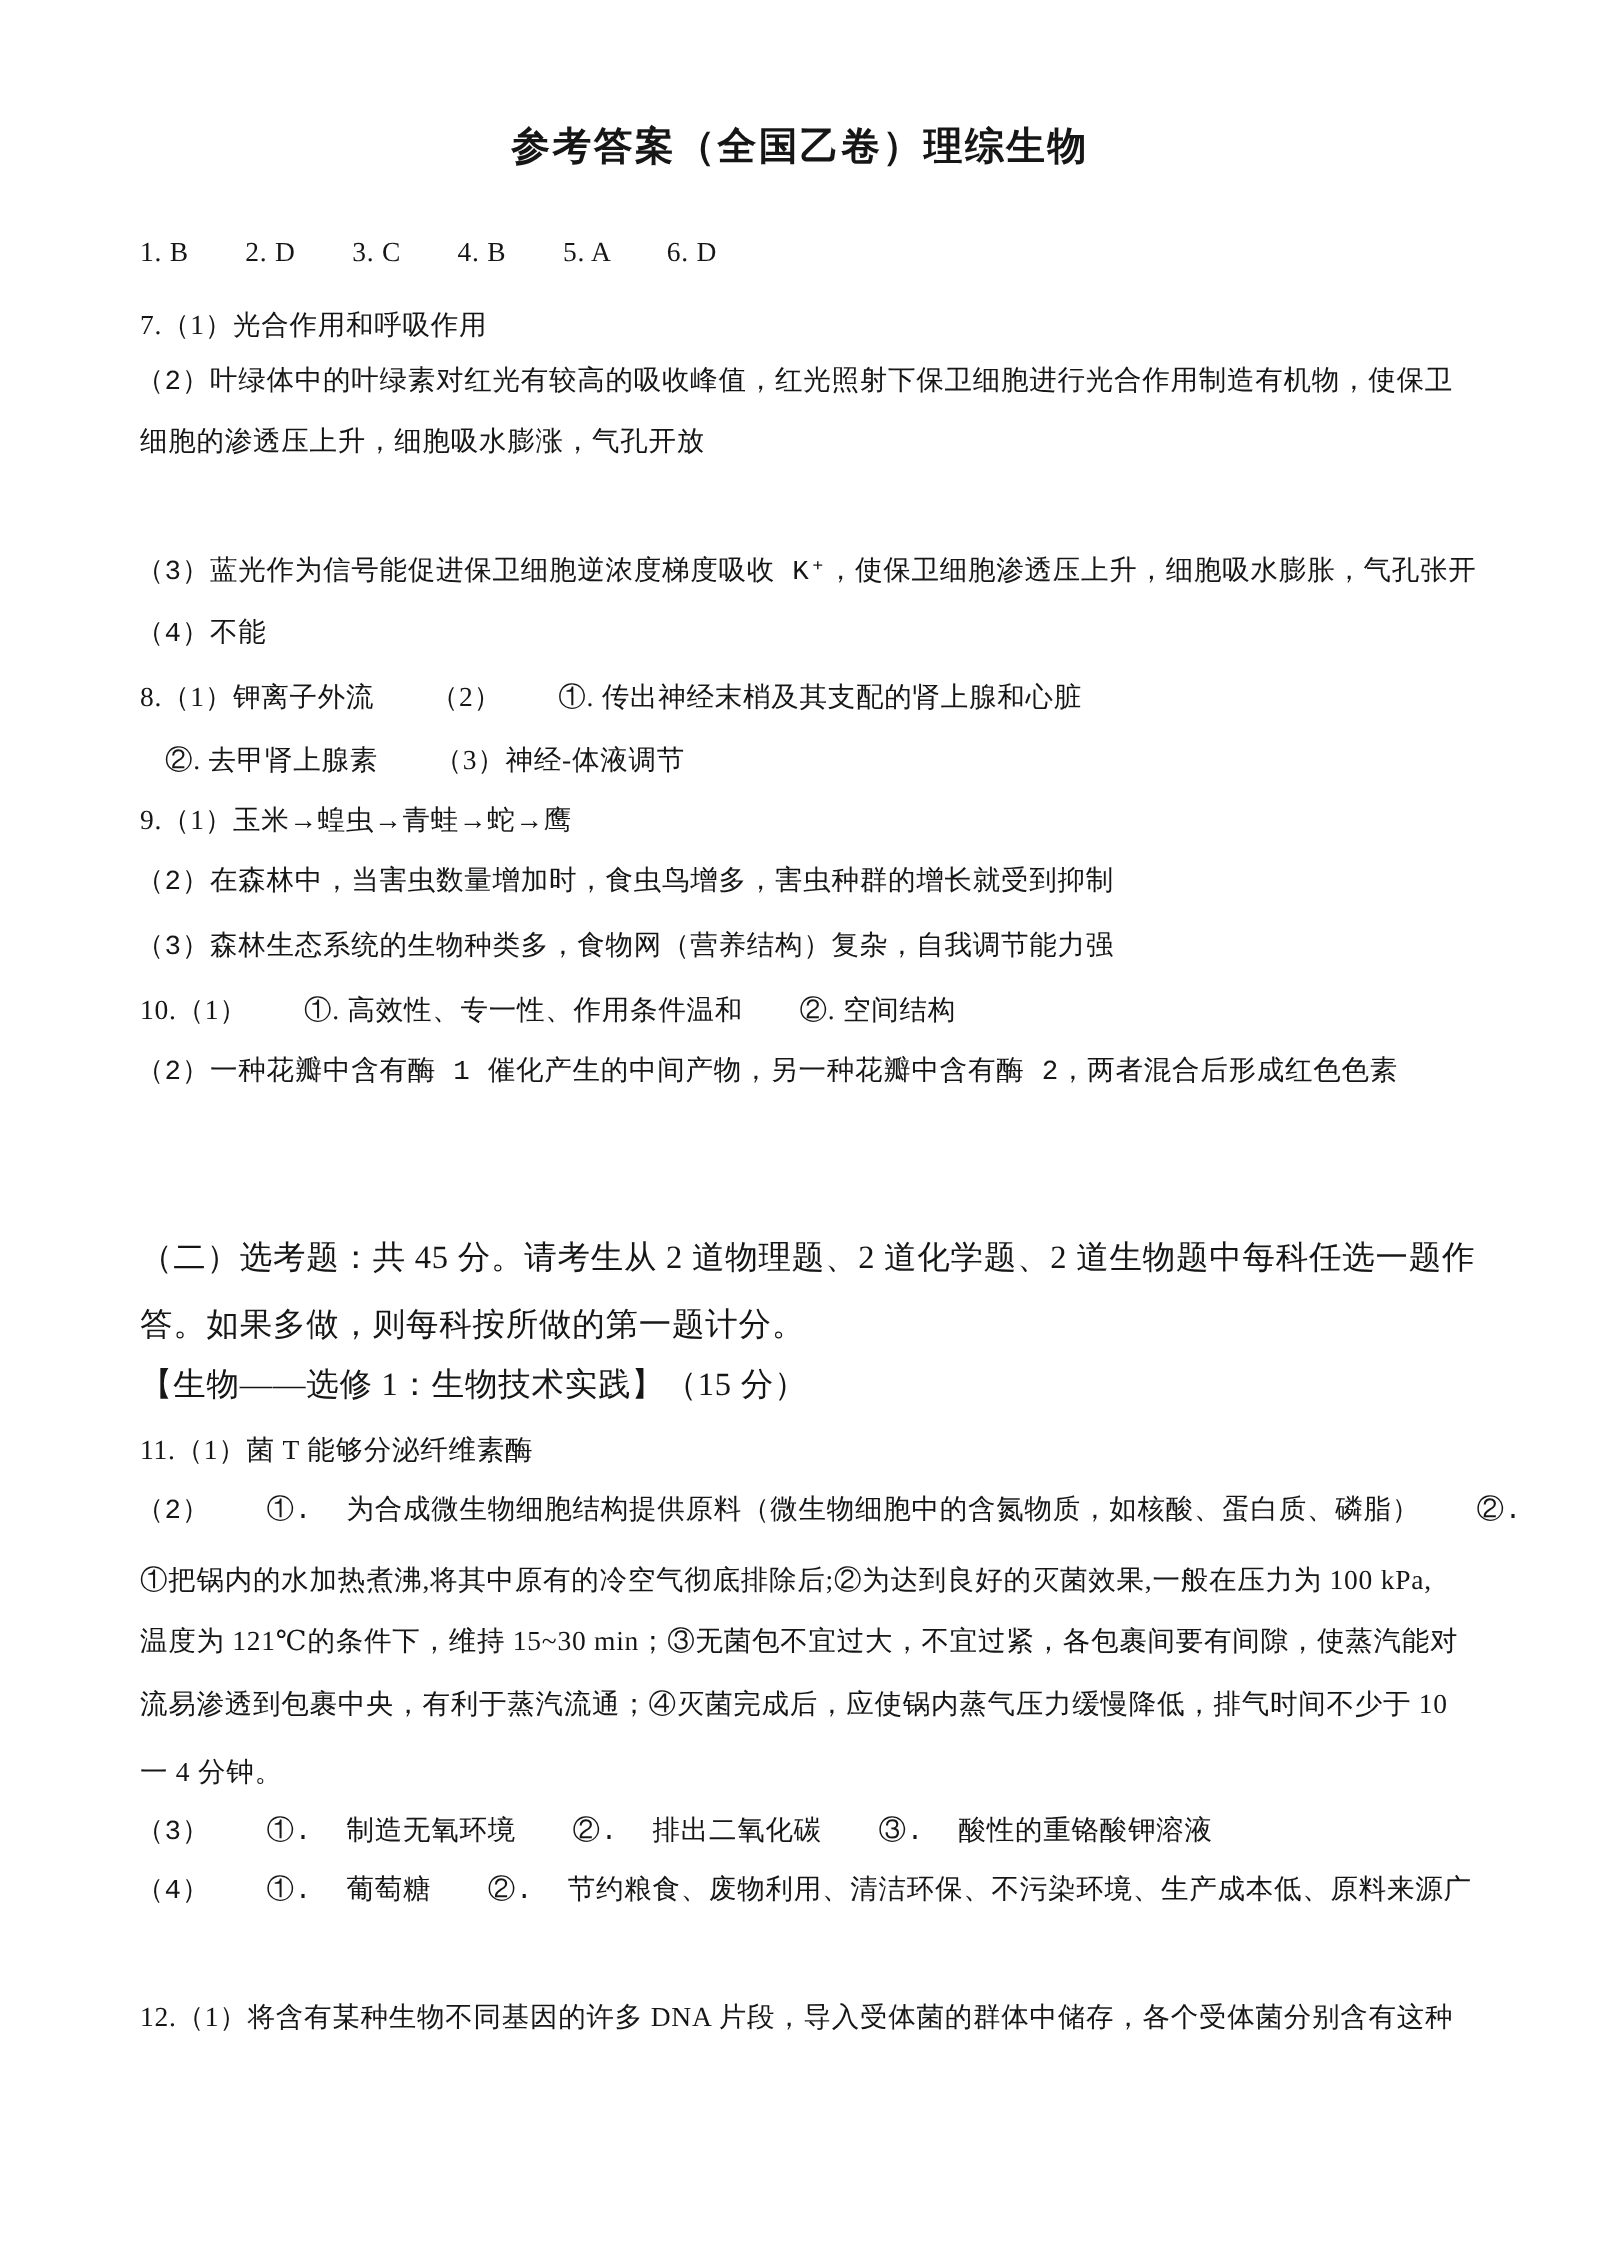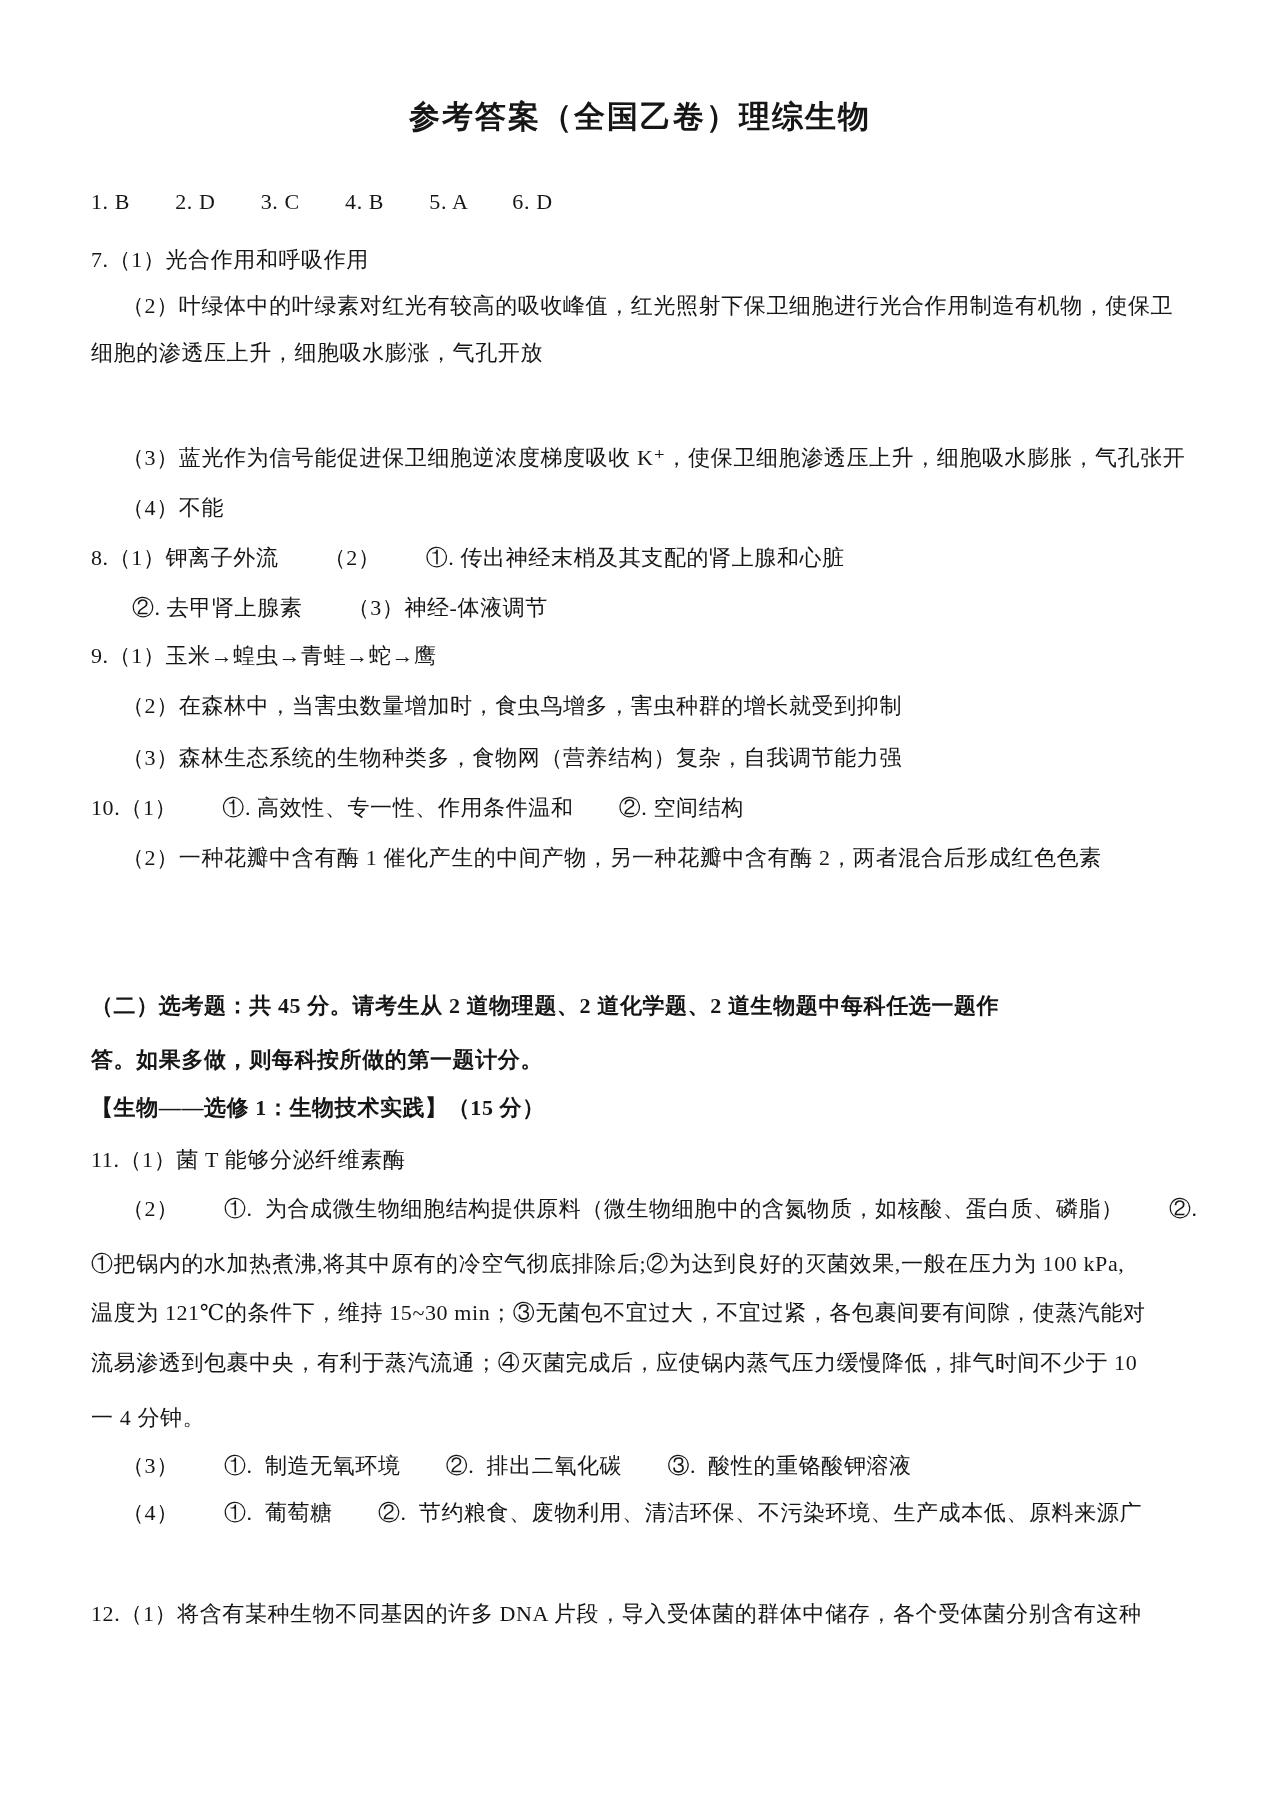--- a/index.html
+++ b/index.html
@@ -15,39 +15,39 @@
   }
   .page {
     position: relative;
     width: 1280px;
     height: 1810px;
     background: #ffffff;
     overflow: hidden;
   }
   .line {
     position: absolute;
-    left: 91px;
+    left: 112px;
     font-size: 22px;
     line-height: 28px;
     white-space: pre;
     letter-spacing: 0.6px;
   }
   .title {
     left: 0;
     width: 1280px;
     text-align: center;
     font-size: 31px;
     font-weight: bold;
     letter-spacing: 2px;
   }
   .bold {
-    font-weight: bold;
-    font-size: 22px;
+    font-weight: normal;
+    font-size: 26px;
   }
-  .sub { left: 122px; }
+  .sub { left: 109px; font-family: Liberation Mono, monospace; }
   .cont { left: 132px; }
 </style>
 </head>
 <body>
 
 <div class="page">
 
   <div class="line title" style="top:103px">参考答案（全国乙卷）理综生物</div>
 
   <div class="line" style="top:188px">1. B　　2. D　　3. C　　4. B　　5. A　　6. D</div>

